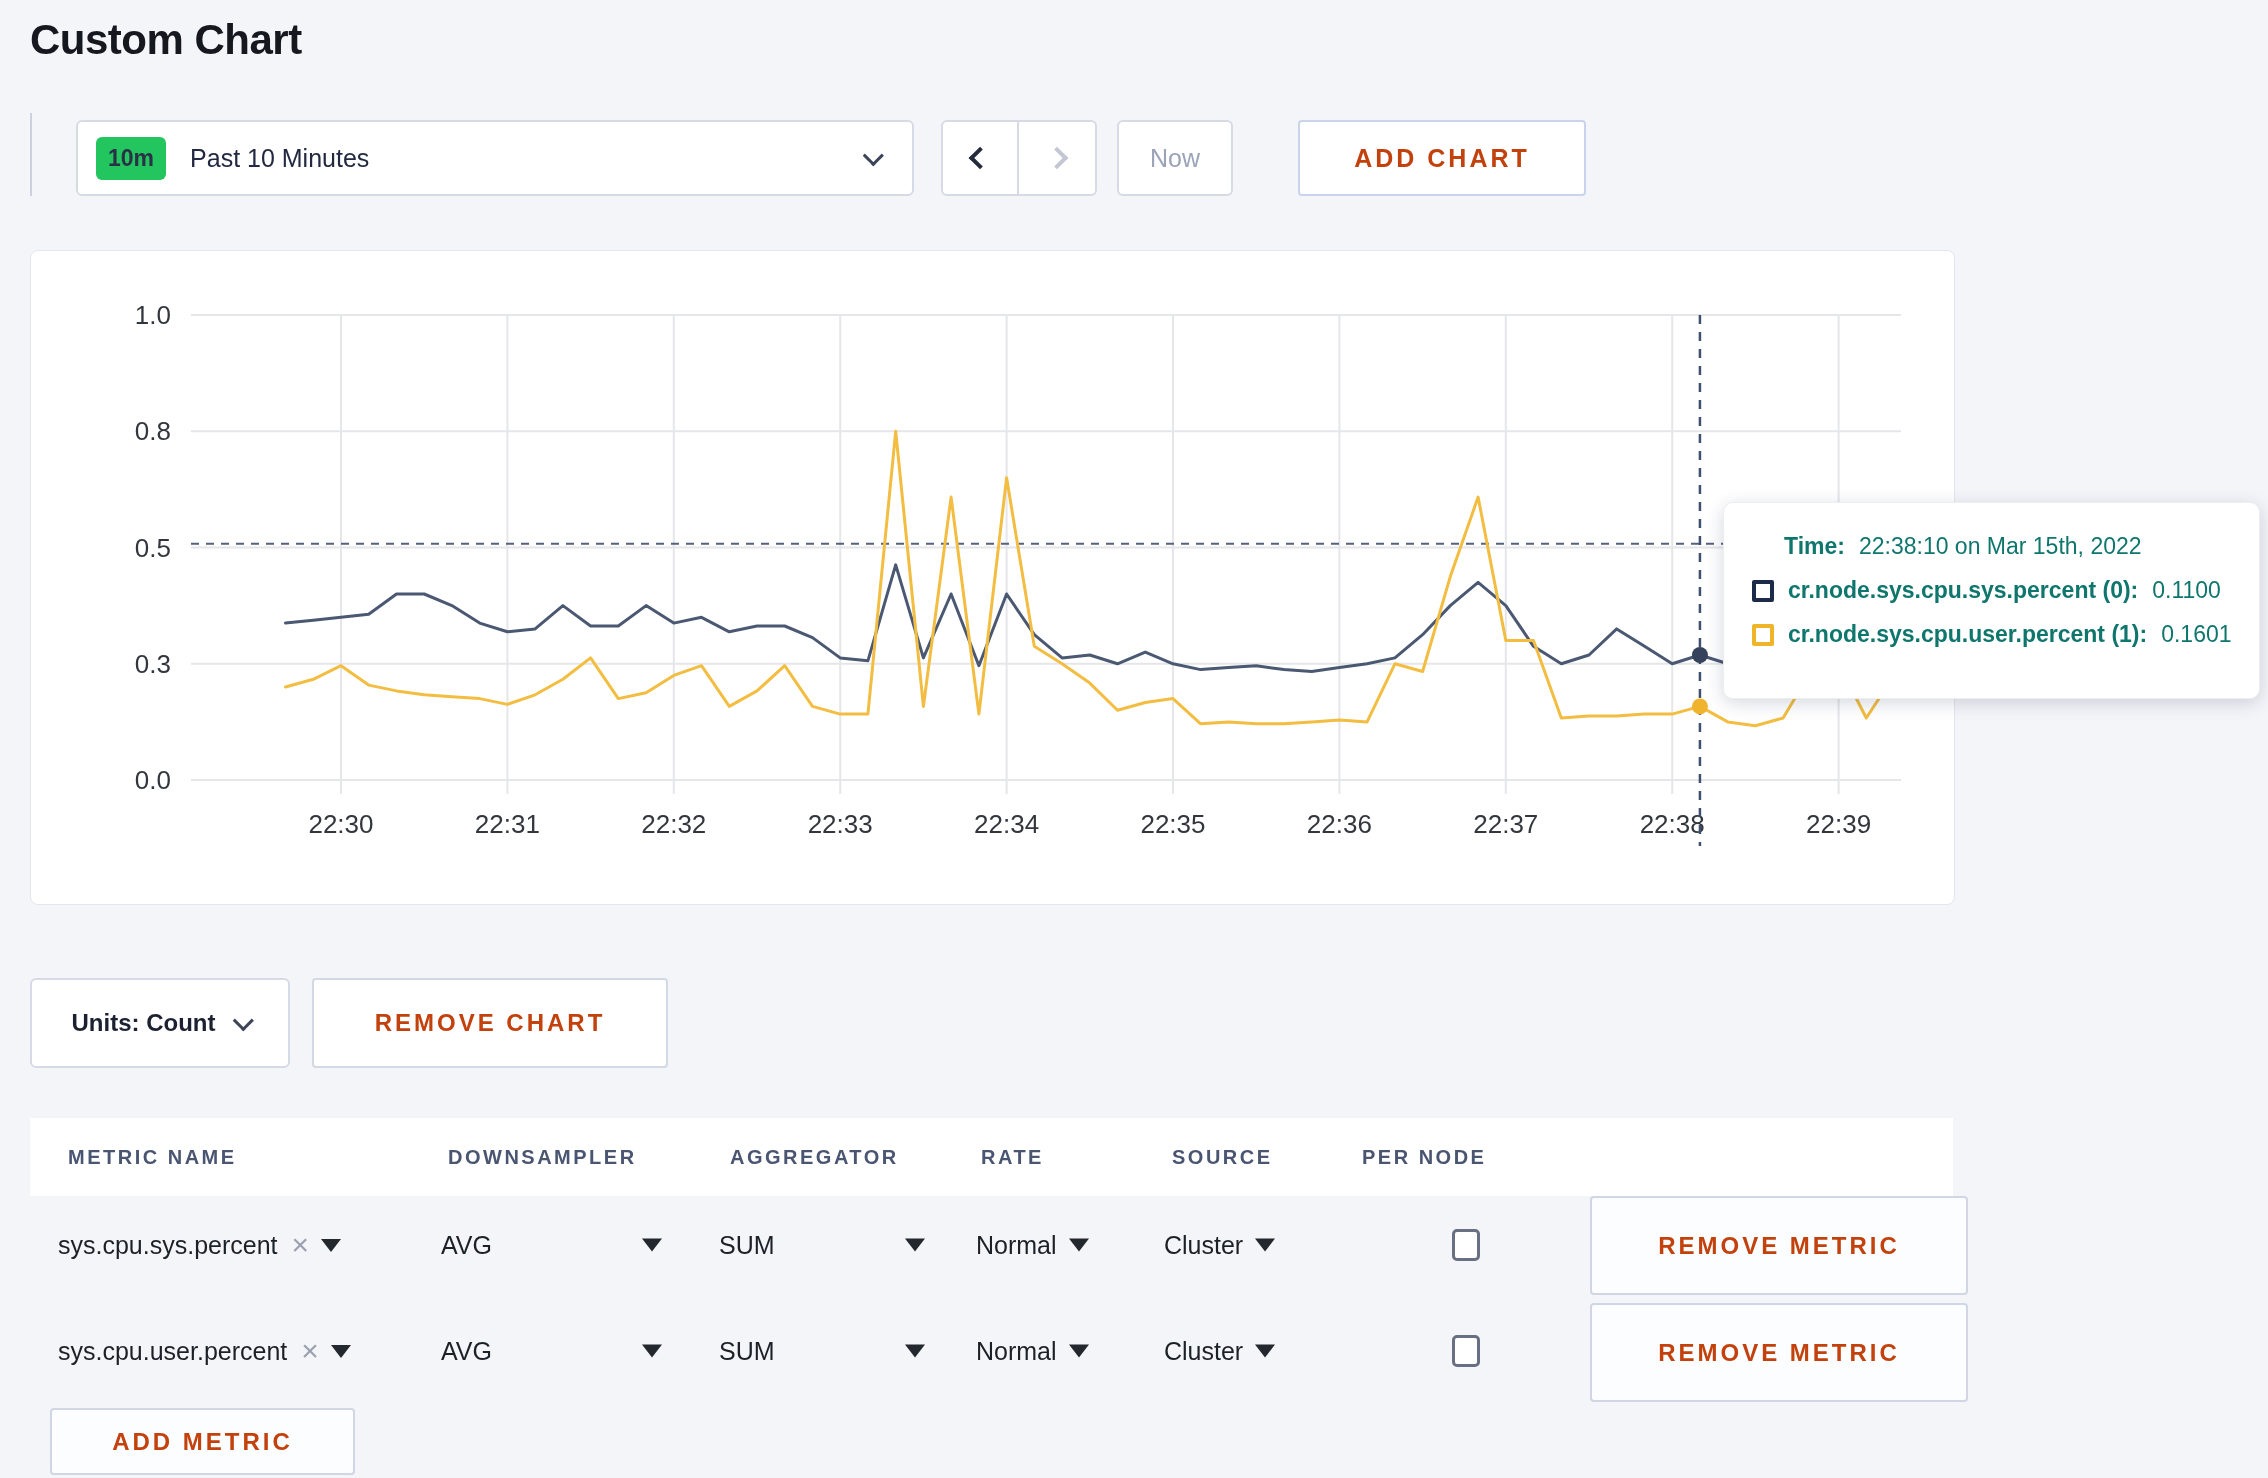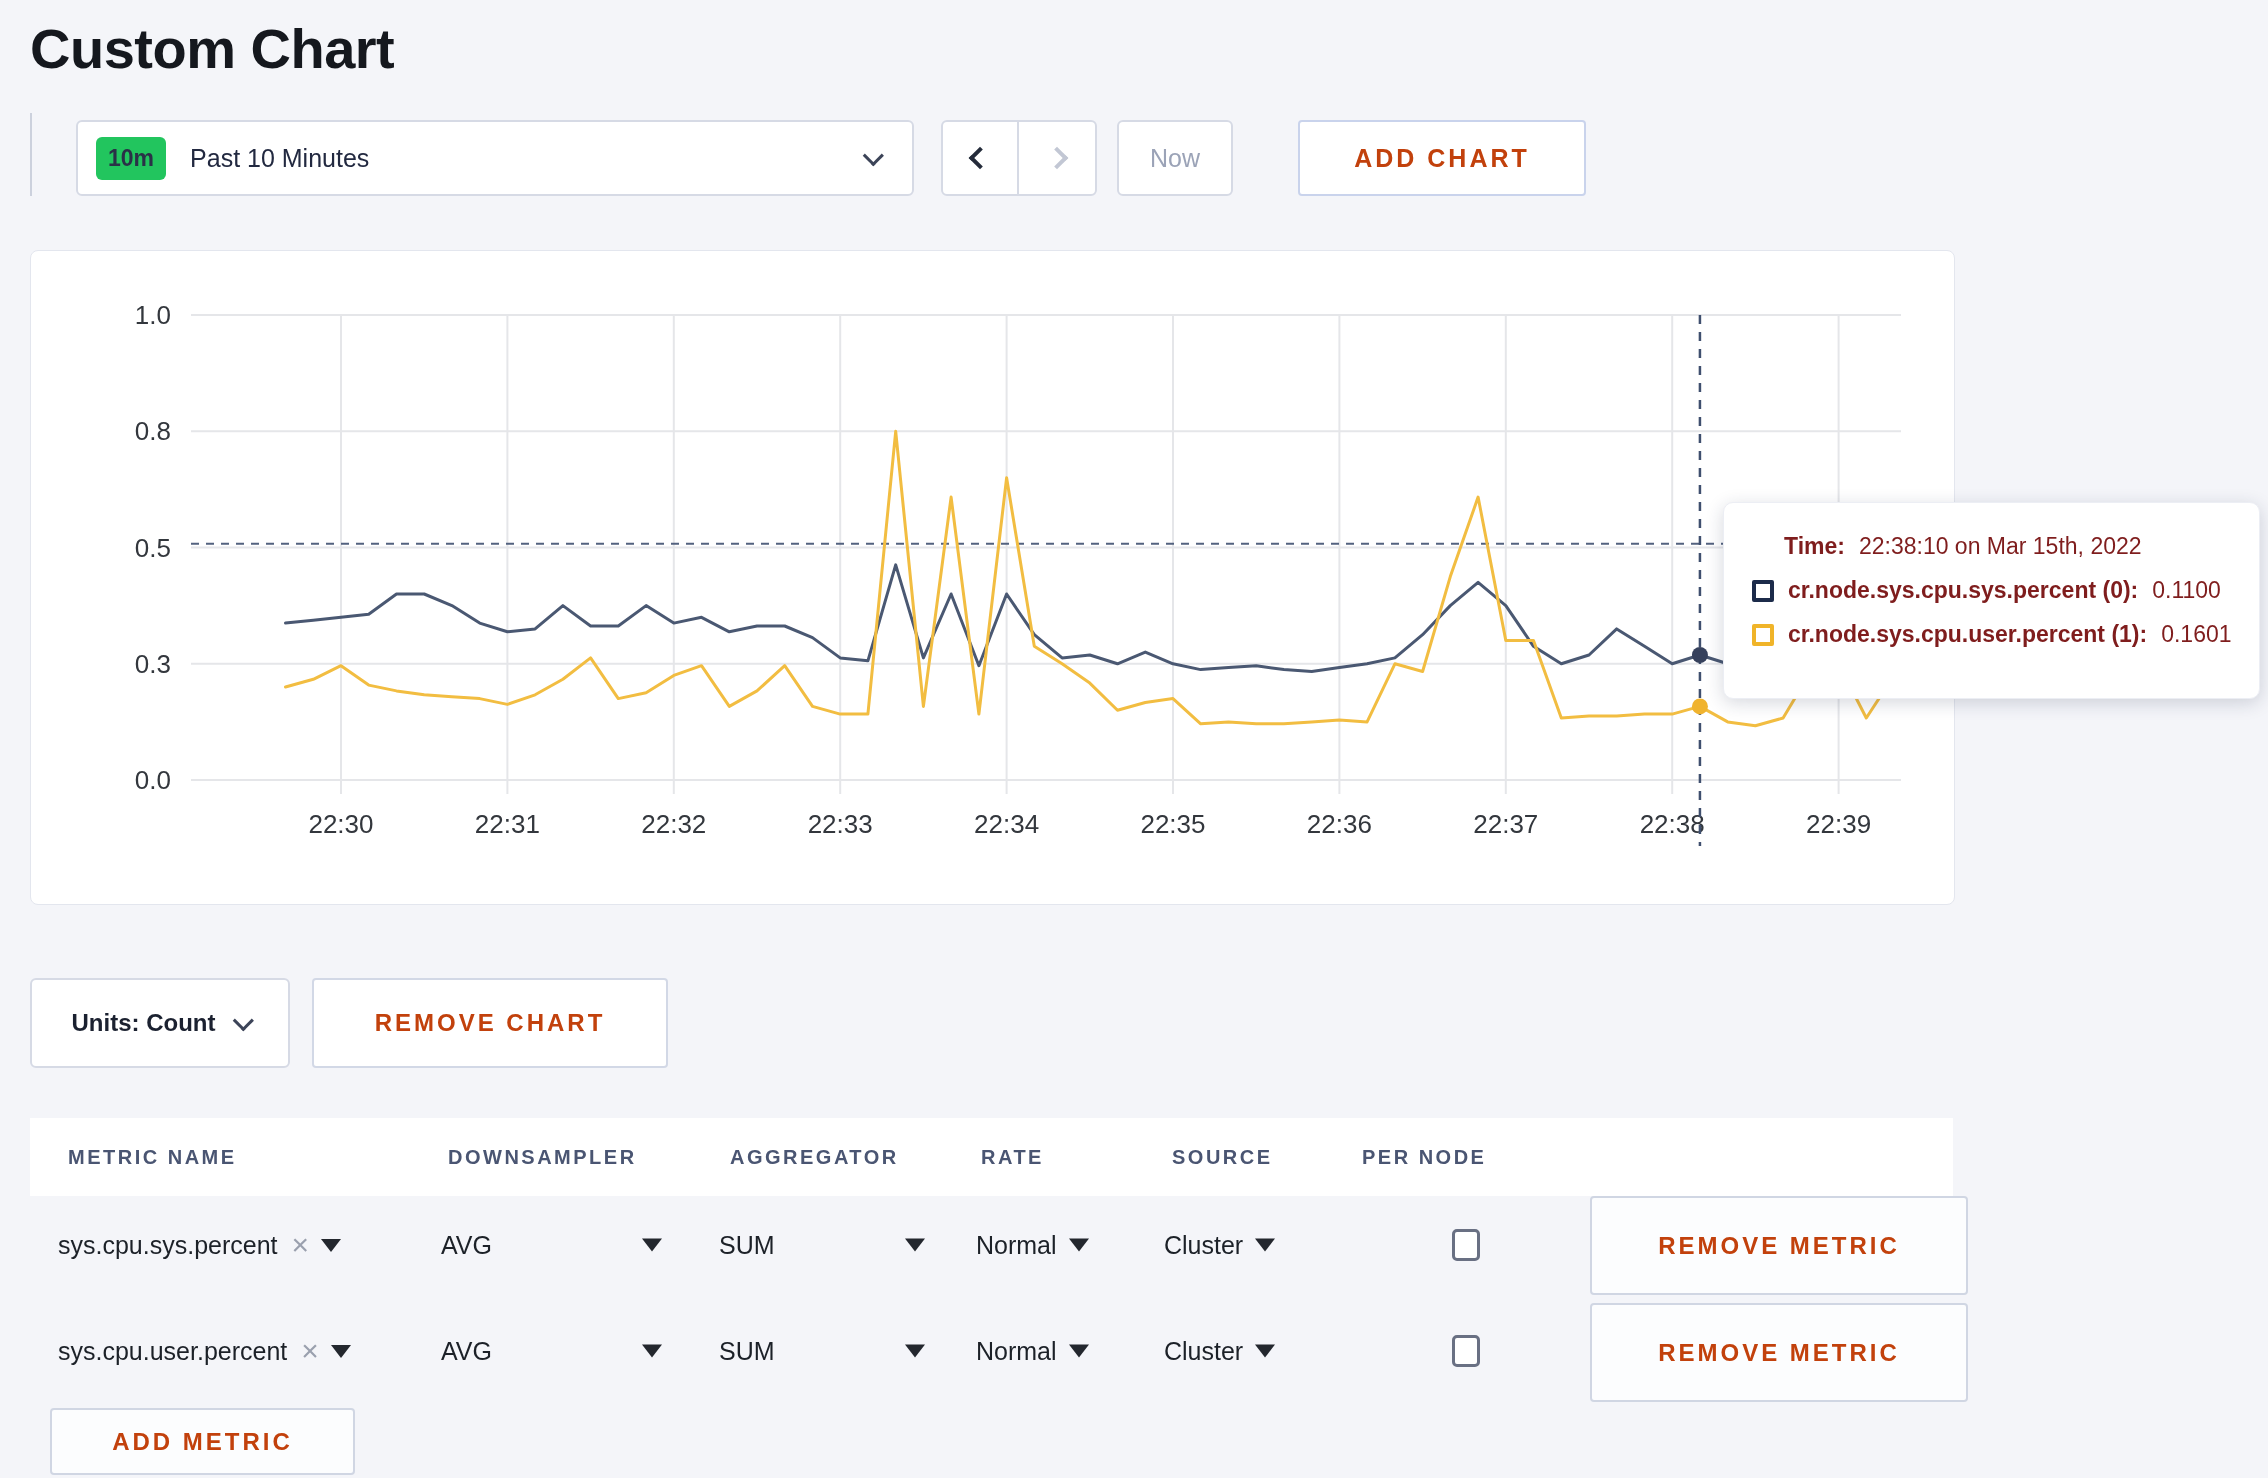--- a/index.html
+++ b/index.html
@@ -4,42 +4,42 @@
 <style>
   html,body{margin:0;padding:0;background:#eef0f5;}
   *{box-sizing:border-box;}
   #screen{
     position:relative;width:2268px;height:1478px;
     background:#f4f5f9;overflow:hidden;
     font-family:"Liberation Sans",sans-serif;color:#1d2433;
   }
   .abs{position:absolute;}
   
-  #page-title{left:30px;top:16px;font-size:56px;font-weight:600;color:#15181e;letter-spacing:-.5px;}
+  #page-title{left:30px;top:16px;font-size:42px;font-weight:600;color:#15181e;letter-spacing:-.5px;}
   #toolbar-divider{left:30px;top:113px;width:2px;height:83px;background:#ccd1dd;}
   .ctl{height:76px;top:120px;background:#fff;border:2px solid #d6dae5;border-radius:6px;display:flex;align-items:center;}
   #time-select{left:76px;width:838px;padding:0 34px 0 18px;cursor:pointer;}
   #time-badge{background:#22c55e;border-radius:6px;padding:8px 12px;font-size:23px;font-weight:700;color:#2a3147;}
   #time-label{margin-left:24px;font-size:25px;color:#222940;}
   .chev-down{margin-left:auto;width:15px;height:15px;border-right:3px solid #3c4458;border-bottom:3px solid #3c4458;transform:rotate(45deg) translateY(-4px);}
   #nav-group{left:941px;width:156px;padding:0;}
   .nav-half{width:50%;height:100%;display:flex;align-items:center;justify-content:center;cursor:pointer;}
   #nav-prev{border-right:2px solid #d6dae5;}
   .chev-left{width:16px;height:16px;border-left:4px solid #242b3a;border-bottom:4px solid #242b3a;transform:rotate(45deg);}
   .chev-right{width:16px;height:16px;border-right:4px solid #c2c7d4;border-top:4px solid #c2c7d4;transform:rotate(45deg);}
   #now-btn{left:1117px;width:116px;justify-content:center;font-size:25px;color:#9ba3b7;cursor:default;}
   .blue-btn{background:#fff;border:2px solid #c9d3ec;border-radius:4px;color:#c2410c;
     font-weight:600;letter-spacing:3px;display:flex;align-items:center;justify-content:center;cursor:pointer;}
   #add-chart-btn{left:1298px;top:120px;width:288px;height:76px;font-size:25px;}
   
   #chart-card{left:30px;top:250px;width:1925px;height:655px;background:#fff;border:1px solid #e3e6ee;border-radius:8px;}
   #chart-svg{position:absolute;left:0;top:0;}
   
   #tooltip{left:1723px;top:502px;width:537px;height:197px;background:#fff;border:1px solid #eceef4;border-radius:10px;
-    box-shadow:0 4px 18px rgba(30,40,70,.18);padding:30px 20px 0 28px;font-size:23px;color:#7f1d1d;z-index:5;}
+    box-shadow:0 4px 18px rgba(30,40,70,.18);padding:30px 20px 0 28px;font-size:23px;color:#0f766e;z-index:5;}
   .tt-row{display:flex;align-items:center;margin-bottom:17px;white-space:nowrap;}
   .tt-time-label{font-weight:700;margin-left:32px;}
   .tt-val{margin-left:14px;}
   .tt-swatch{width:22px;height:22px;border:4px solid;border-radius:2px;margin-right:14px;flex:none;}
   .tt-name{font-weight:700;}
   
   #units-btn{left:30px;top:978px;width:260px;height:90px;justify-content:center;font-size:24px;font-weight:700;color:#1b2130;cursor:pointer;}
   #units-btn .chev-down{margin-left:18px;}
   #remove-chart-btn{left:312px;top:978px;width:356px;height:90px;font-size:24px;border-color:#d2d8e6;}
   

